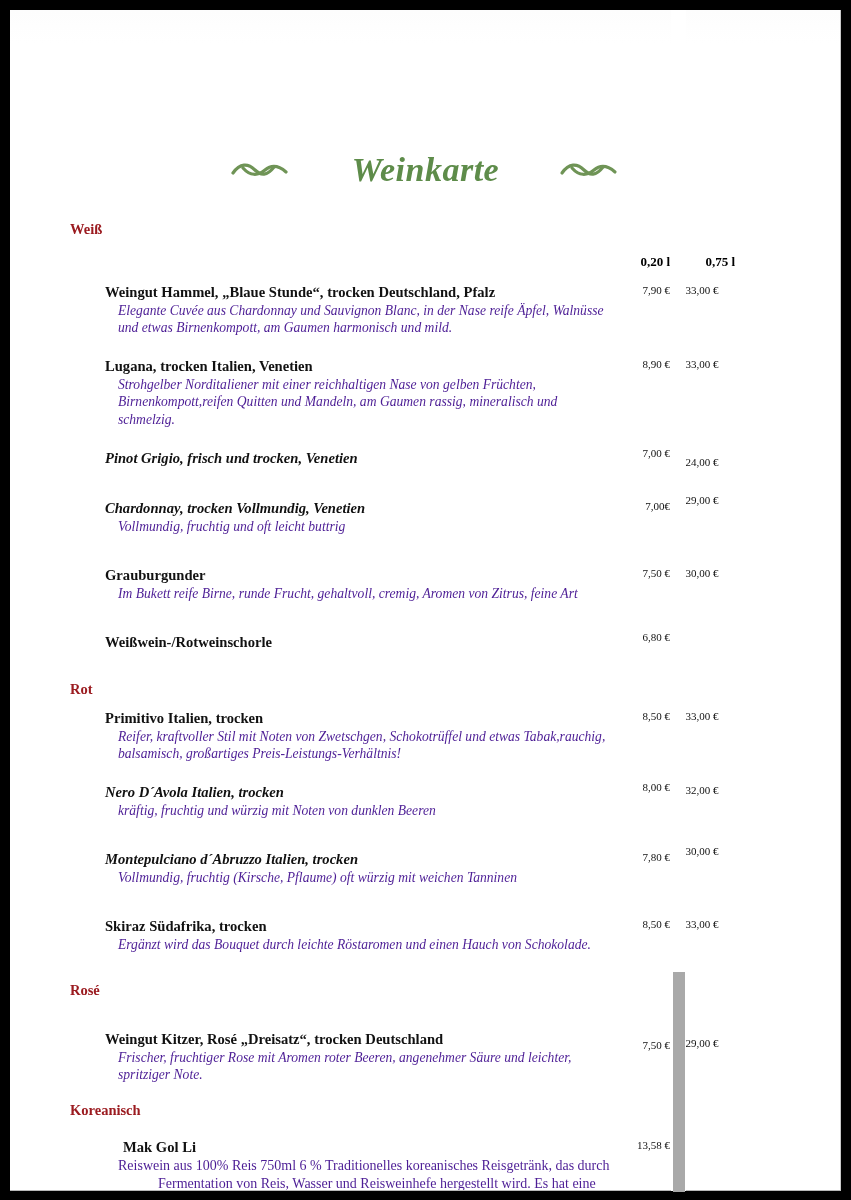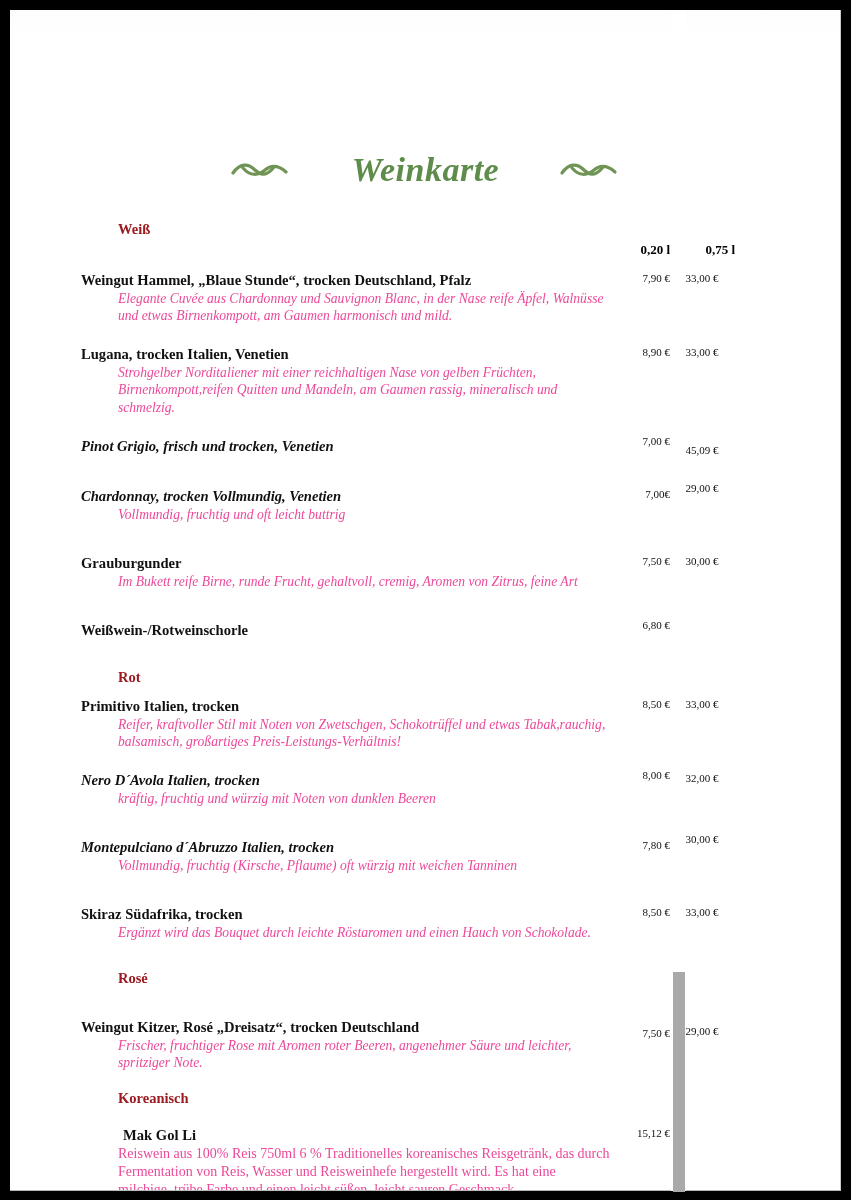--- a/index.html
+++ b/index.html
@@ -107,28 +107,28 @@
     left: 0;
     top: 212px;
     width: 831px;
   }
 
   .section-head {
     color: #9b1b20;
     font-weight: bold;
     font-size: 14.5px;
     font-family: "Liberation Serif", "DejaVu Serif", serif;
-    margin-left: 108px;
+    margin-left: 60px;
     line-height: 1.1;
   }
 
   .col-head {
     position: relative;
     height: 18px;
-    margin-top: 4px;
+    margin-top: 16px;
     padding-left: 28px;
   }
   .col-head .c1,
   .col-head .c2 {
     position: absolute;
     font-weight: bold;
     font-size: 13px;
     text-align: right;
   }
   .col-head .c1 { right: 171px; width: 70px; }
@@ -136,33 +136,33 @@
 
   .item {
     position: relative;
     margin-top: 12px;
     min-height: 18px;
   }
   .item .name {
     font-weight: bold;
     font-size: 14.6px;
     line-height: 1.22;
-    margin-left: 71px;
+    margin-left: 95px;
     padding-right: 230px;
     color: #111111;
   }
   .item .name.ital { font-style: italic; }
 
   .item .desc {
     font-style: italic;
     font-size: 13.6px;
     line-height: 1.27;
     margin-left: 108px;
     padding-right: 230px;
-    color: #ec4899;
+    color: #4c1d95;
   }
   .item .desc.upright { font-style: normal; font-size: 14px; }
 
   .item .p1,
   .item .p2 {
     position: absolute;
     top: 0;
     font-size: 11px;
     text-align: right;
     color: #111111;
@@ -178,21 +178,21 @@
   .item .p1.nudge-dn   { top: 8px; }
 
   .item.indent .name { margin-left: 113px; margin-top: 20px; }
   .item.indent .desc { margin-left: 108px; }
   .item .desc.hang {
     margin-left: 108px;
     padding-left: 0;
     text-indent: 0;
   }
   .item .desc.hang .ln2,
-  .item .desc.hang .ln3 { display: block; }
+  .item .desc.hang .ln3 { display: block; margin-left: 40px; }
 
   .sp-sm  { height: 10px; }
   .sp-md  { height: 20px; }
   .sp-lg  { height: 30px; }
 </style>
 </head>
 <body>
 
 <div id="viewer">
 
@@ -239,21 +239,21 @@
           <div class="desc">Strohgelber Norditaliener mit einer reichhaltigen Nase von gelben Früchten, Birnenkompott,reifen Quitten und Mandeln, am Gaumen rassig, mineralisch und schmelzig.</div>
           <span class="p1">8,90 €</span>
           <span class="p2">33,00 €</span>
         </div>
 
         <div class="sp-sm"></div>
 
         <div class="item">
           <div class="name ital">Pinot Grigio, frisch und trocken, Venetien</div>
           <span class="p1 nudge-up">7,00 €</span>
-          <span class="p2 nudge-dn">45,09 €</span>
+          <span class="p2 nudge-dn">24,00 €</span>
         </div>
 
         <div class="sp-md"></div>
 
         <div class="item">
           <div class="name ital">Chardonnay, trocken Vollmundig, Venetien</div>
           <div class="desc">Vollmundig, fruchtig und oft leicht buttrig</div>
           <span class="p1">7,00€</span>
           <span class="p2 nudge-dn2">29,00 €</span>
         </div>
@@ -330,21 +330,21 @@
 
         <div class="section-head">Koreanisch</div>
 
         <div class="item indent">
           <div class="name">Mak Gol Li</div>
           <div class="desc upright hang">
             <span class="ln1">Reiswein aus 100% Reis 750ml 6 % Traditionelles koreanisches Reisgetränk, das durch</span>
             <span class="ln2">Fermentation von Reis, Wasser und Reisweinhefe hergestellt wird. Es hat eine</span>
             <span class="ln3">milchige, trübe Farbe und einen leicht süßen, leicht sauren Geschmack.</span>
           </div>
-          <span class="p1">15,12 €</span>
+          <span class="p1">13,58 €</span>
           <span class="p2"></span>
         </div>
 
       </div>
     </div>
   </div>
 
   <div id="scrollbar-track">
     <div id="scrollbar-thumb"></div>
   </div>

